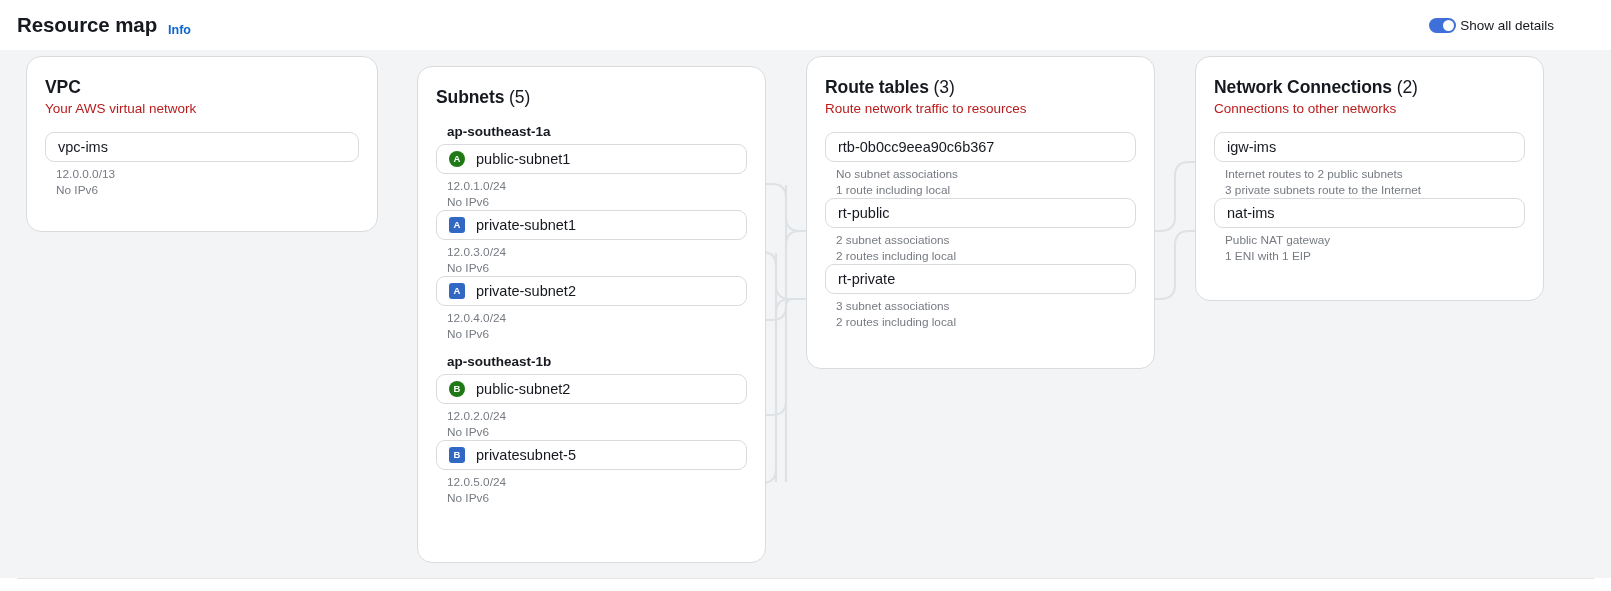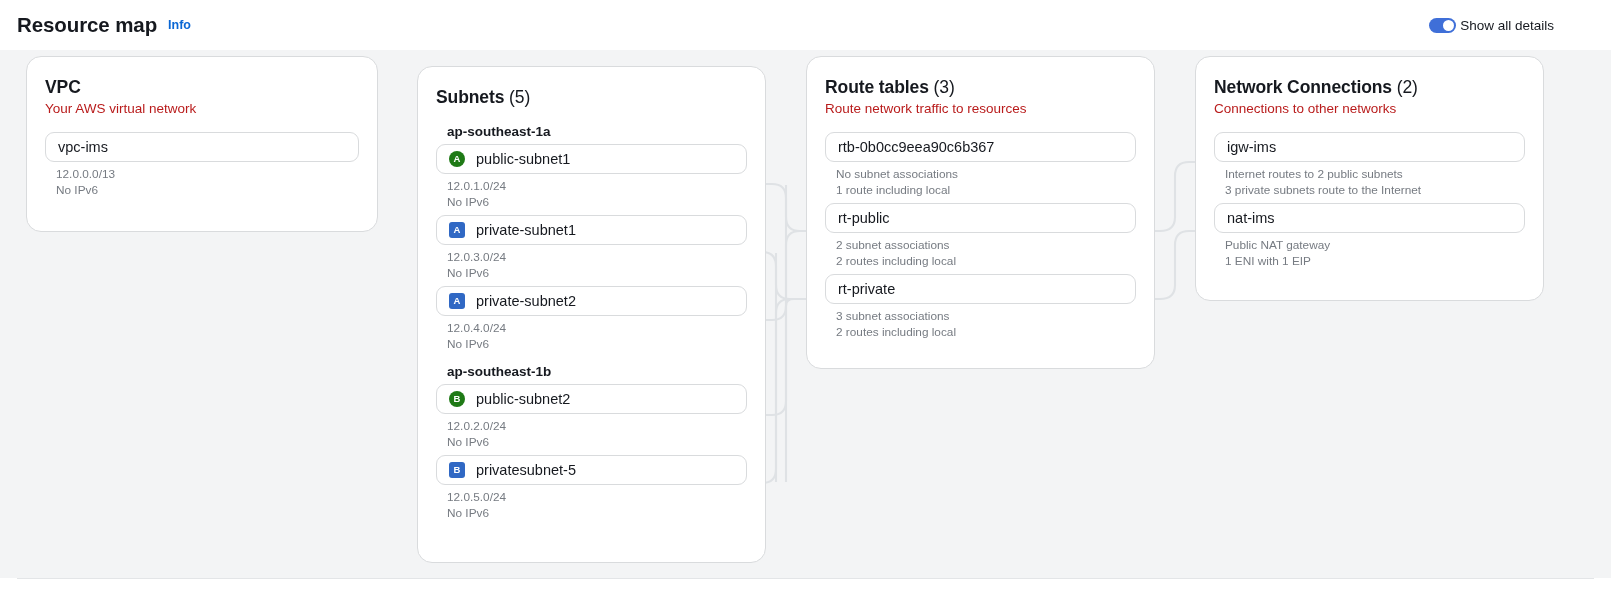--- a/index.html
+++ b/index.html
@@ -20,21 +20,21 @@
   .header {
     position: absolute;
     left: 0; top: 0;
     width: 1611px; height: 50px;
     background: #ffffff;
     display: flex;
     align-items: center;
   }
   .header-left {
     display: flex;
-    align-items: center;
+    align-items: flex-end;
     gap: 11px;
     margin-left: 17px;
   }
   .page-title {
     font-size: 20.5px;
     font-weight: 700;
     color: #16191f;
     letter-spacing: -0.1px;
   }
   .info-link {
@@ -146,21 +146,21 @@
     overflow: hidden;
     text-overflow: ellipsis;
   }
   .res-meta {
     margin: 5px 0 0 11px;
     font-size: 11.8px;
     line-height: 15.5px;
     color: #767b82;
   }
   .res-meta div { white-space: nowrap; }
-  .res-item + .res-item { margin-top: 5px; }
+  .res-item + .res-item { }
 
   
   .badge {
     flex: none;
     width: 16px; height: 16px;
     display: flex;
     align-items: center;
     justify-content: center;
     font-size: 9.5px;
     font-weight: 700;

